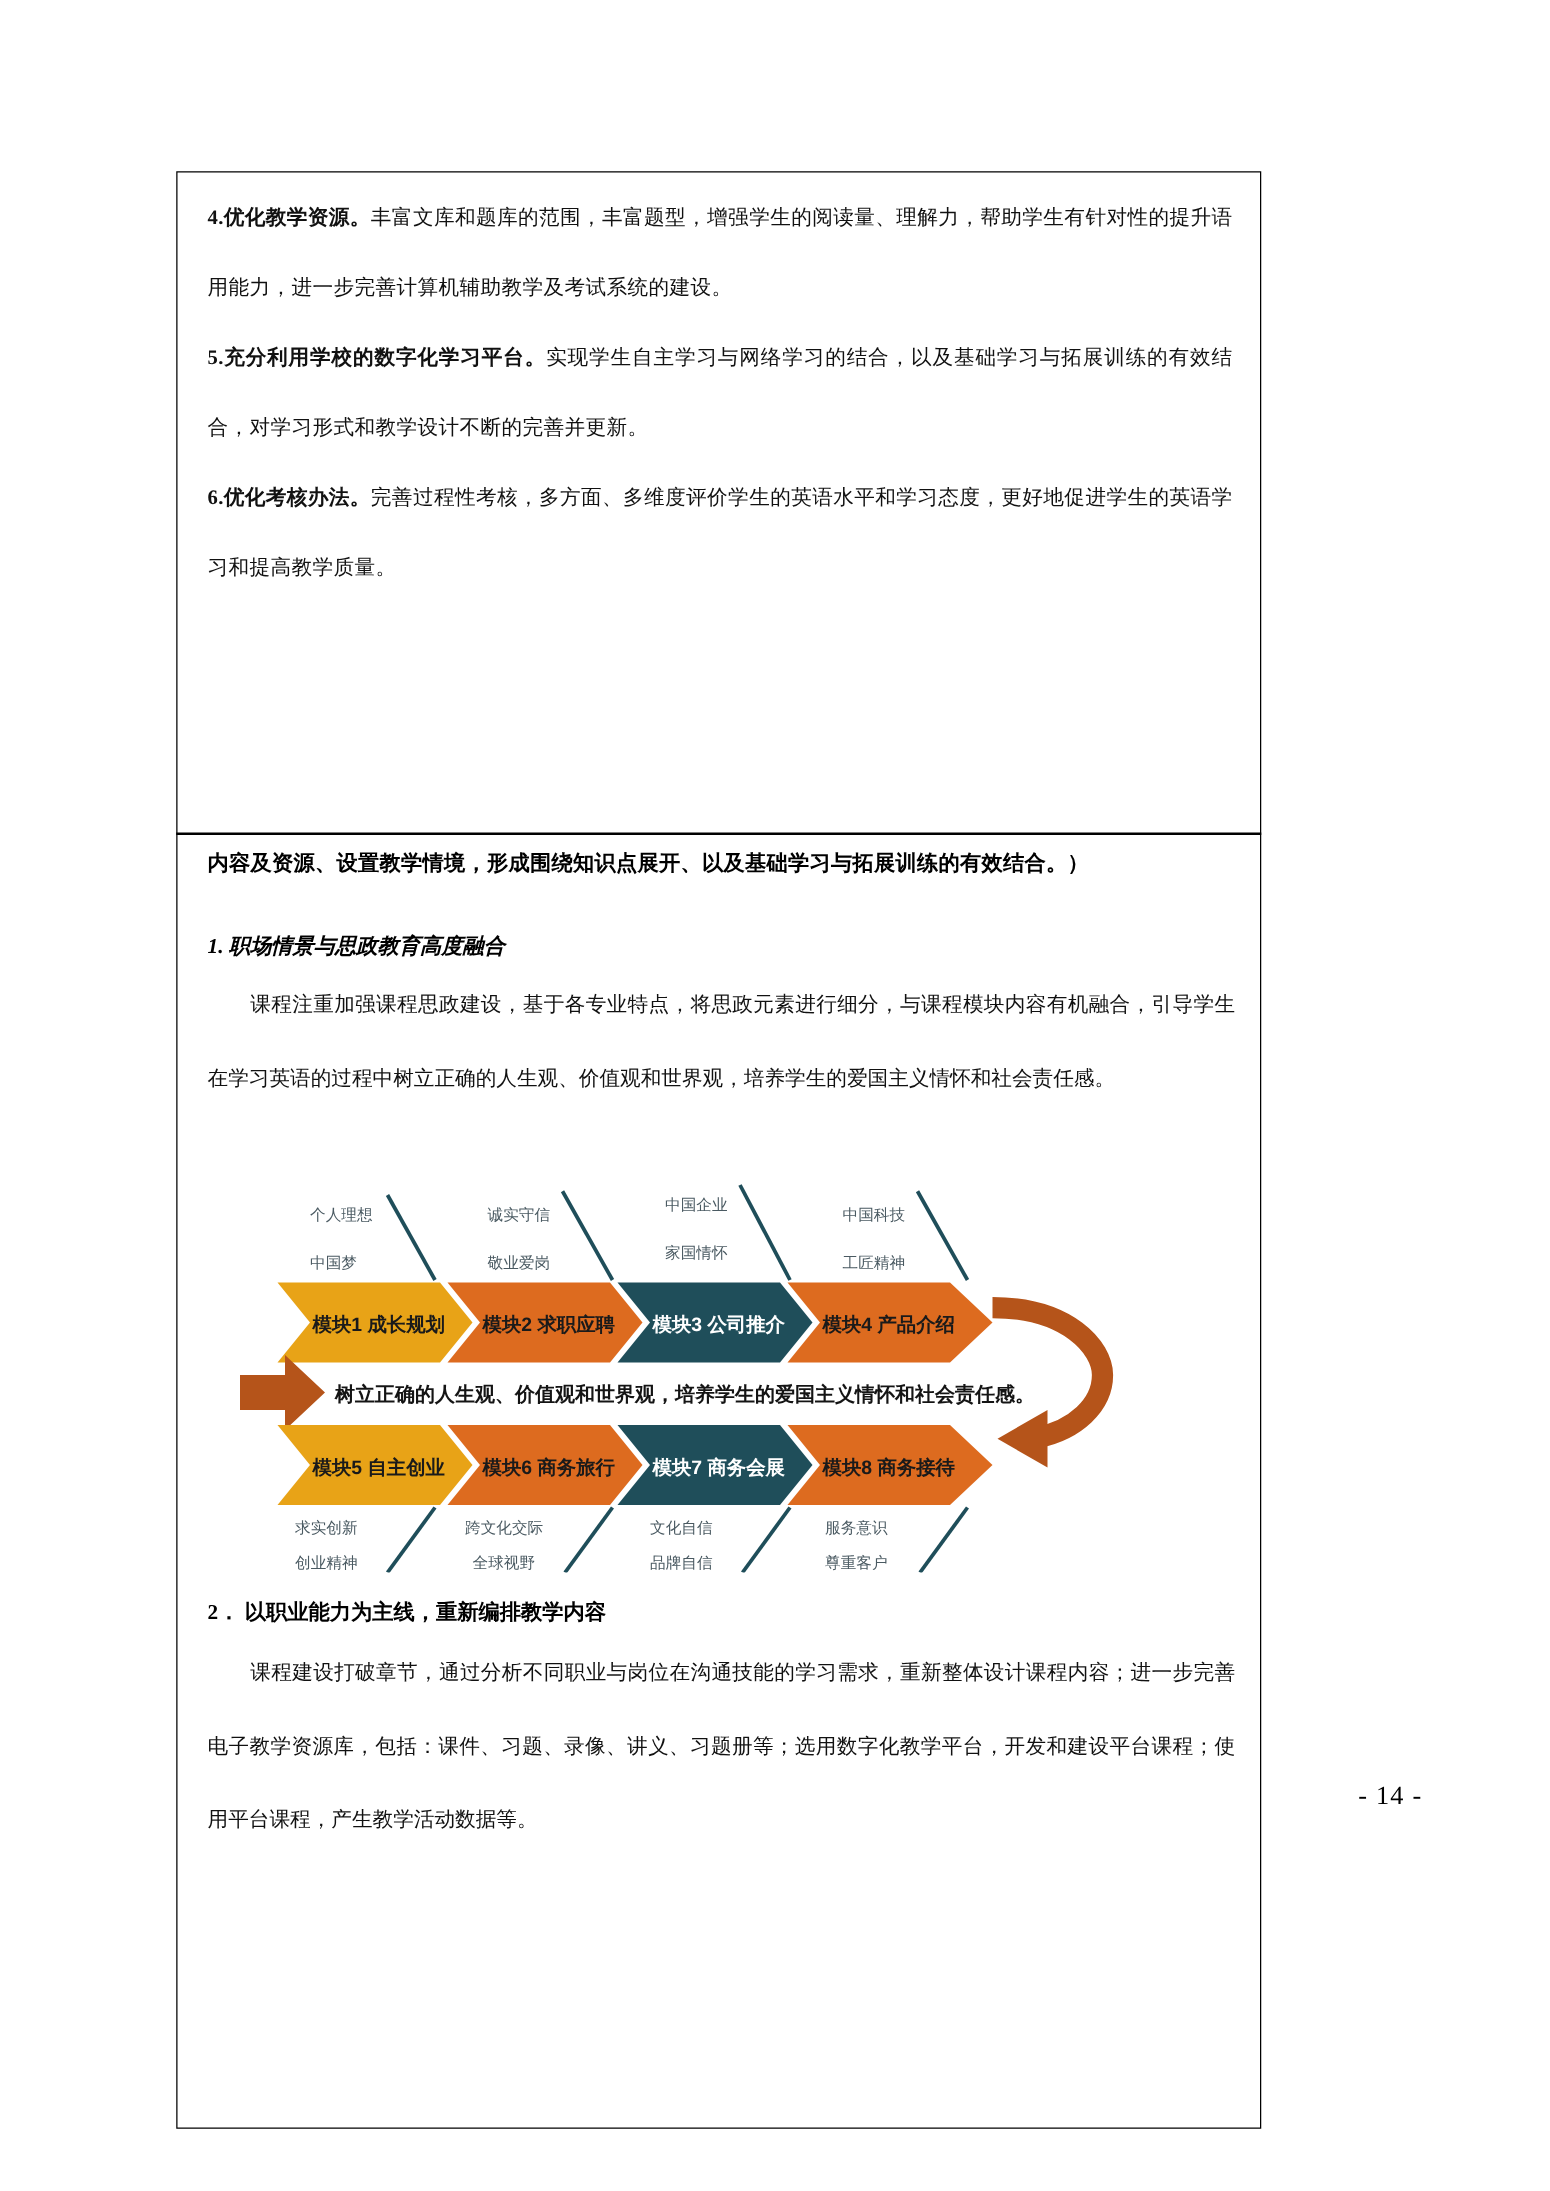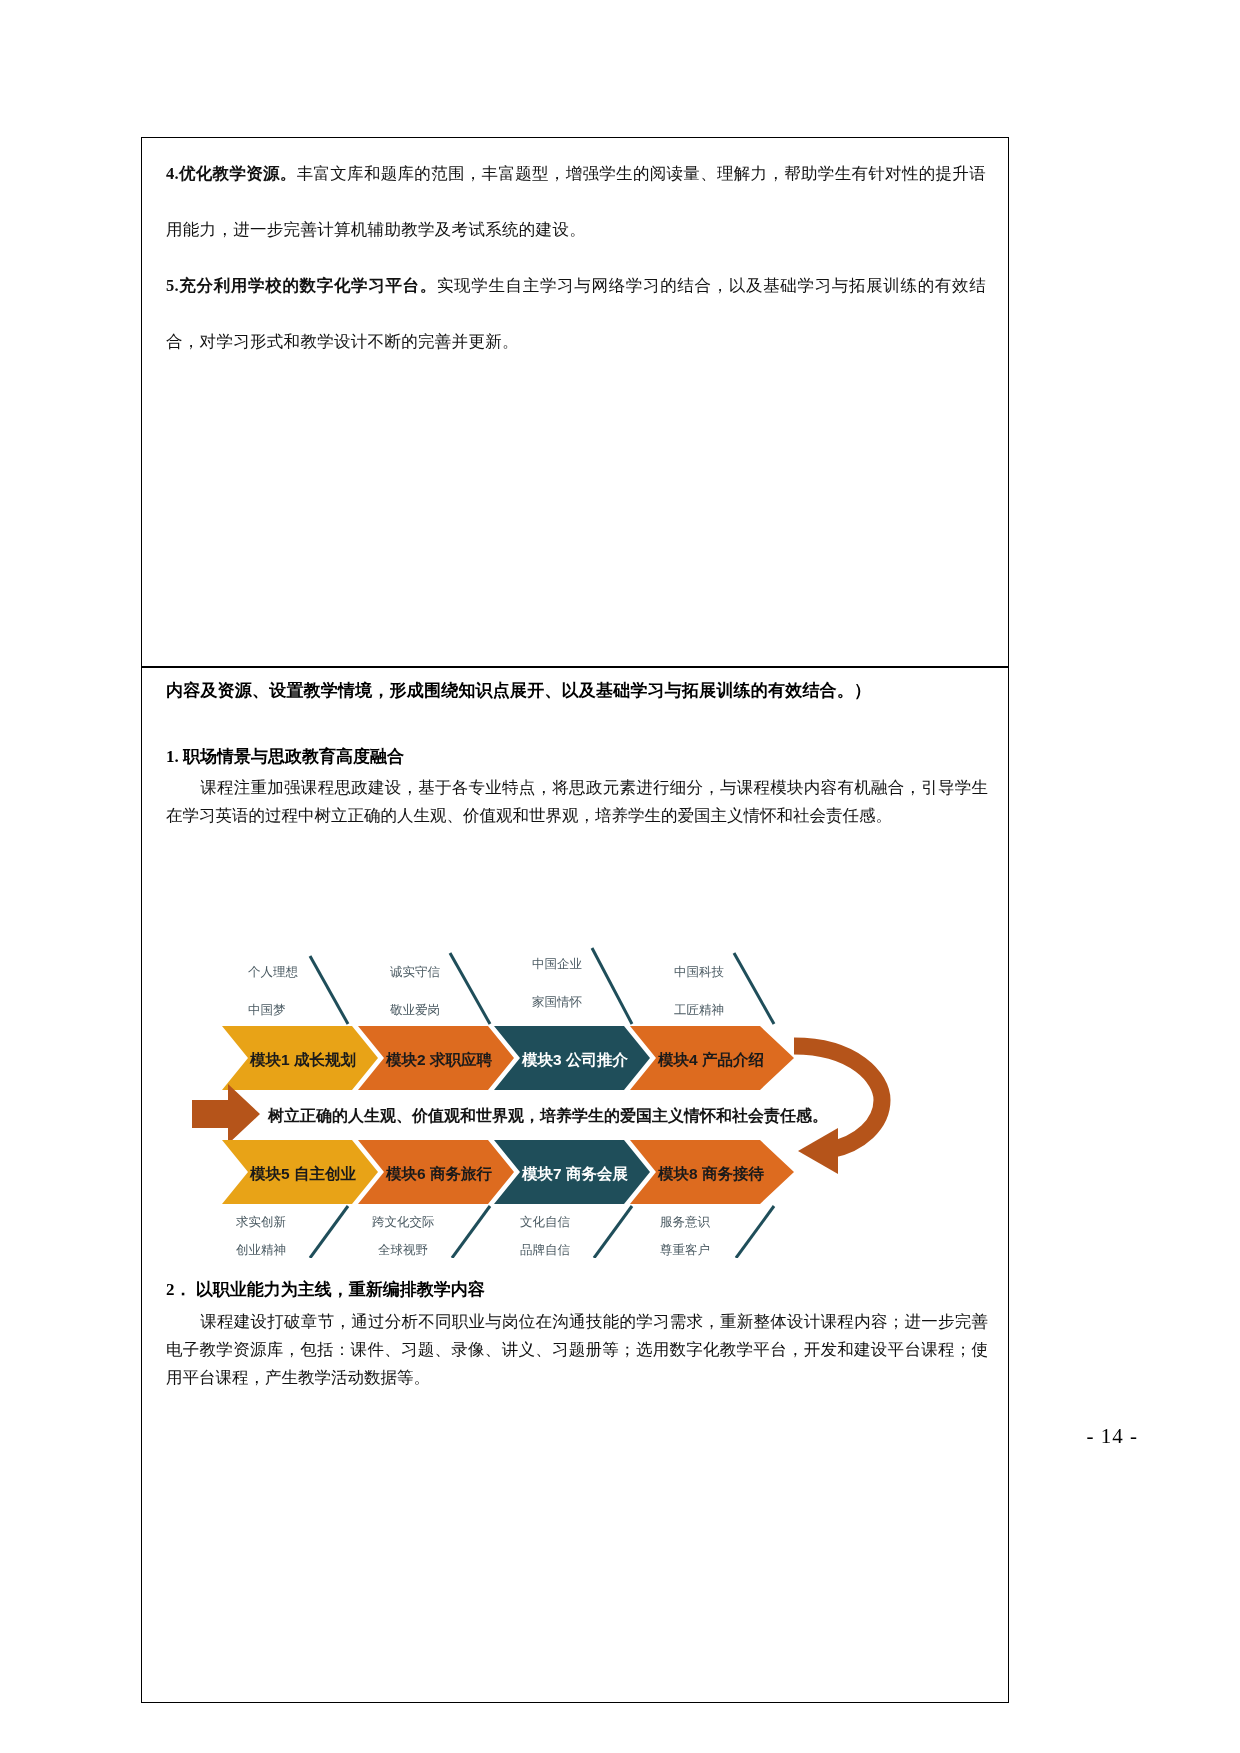--- a/index.html
+++ b/index.html
@@ -67,21 +67,21 @@
     font-family:"Liberation Serif", serif;
     font-weight:bold;
     font-size:17px;
     color:#000;
   }
   .body-para{
     position:absolute;
     left:24px;width:822px;
     font-family:"Liberation Serif", serif;
     font-size:16.5px;
-    line-height:28px;
+    line-height:59px;
     color:#111;
     text-align:justify;
     text-justify:inter-ideograph;
   }
   .indent{display:inline-block;width:34px;}
 
   
   .diagram{
     position:absolute;
     left:40px;top:790px;
@@ -110,29 +110,32 @@
   <div class="doc-frame">
     <div class="inner">
 
       <div class="block-top">
         <p class="para para-item">
           <span class="lead">4.</span><span class="lead">优化教学资源。</span><span>丰富文库和题库的范围，丰富题型，增强学生的阅读量、理解力，帮助学生有针对性的提升语用能力，进一步完善计算机辅助教学及考试系统的建设。</span>
         </p>
         <p class="para para-item">
           <span class="lead">5.</span><span class="lead">充分利用学校的数字化学习平台。</span><span>实现学生自主学习与网络学习的结合，以及基础学习与拓展训练的有效结合，对学习形式和教学设计不断的完善并更新。</span>
         </p>
+        <p class="para para-item">
+          <span class="lead">6.</span><span class="lead">优化考核办法。</span><span>完善过程性考核，多方面、多维度评价学生的英语水平和学习态度，更好地促进学生的英语学习和提高教学质量。</span>
+        </p>
       </div>
 
       <div class="sec-divider" style="top:528px;"></div>
 
       <div class="sec42" style="top:538px;">
         <div>内容及资源、设置教学情境，形成围绕知识点展开、以及基础学习与拓展训练的有效结合。）</div>
       </div>
 
-      <div class="sec-num" style="top:607px;">1. 职场情景与思政教育高度融合</div>
+      <div class="sec-num" style="top:607px;font-style:italic;">1. 职场情景与思政教育高度融合</div>
 
       <div class="body-para" style="top:636px;">
         <span class="indent"></span><span>课程注重加强课程思政建设，基于各专业特点，将思政元素进行细分，与课程模块内容有机融合，引导学生在学习英语的过程中树立正确的人生观、价值观和世界观，培养学生的爱国主义情怀和社会责任感。</span>
       </div>
 
       <div class="diagram">
         <svg class="dg-svg" width="780" height="330" viewBox="0 0 780 330" xmlns="http://www.w3.org/2000/svg">
           <defs>
             <style>
               .mod-txt{font-family:"Liberation Sans", sans-serif;font-size:15.5px;font-weight:bold;fill:#1a1a1a;}

